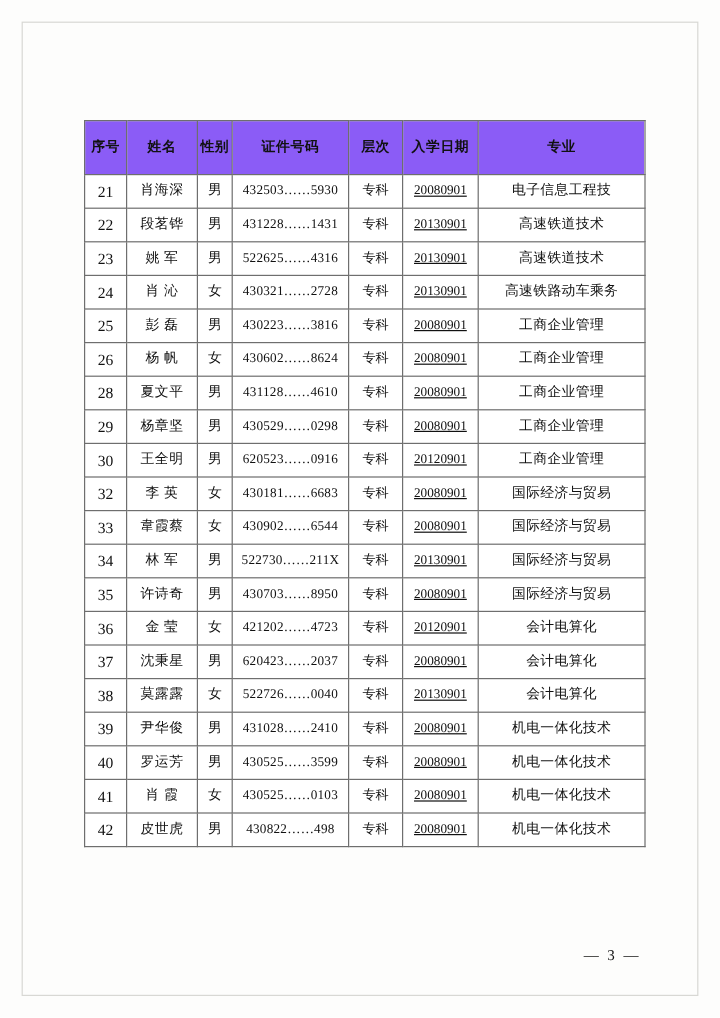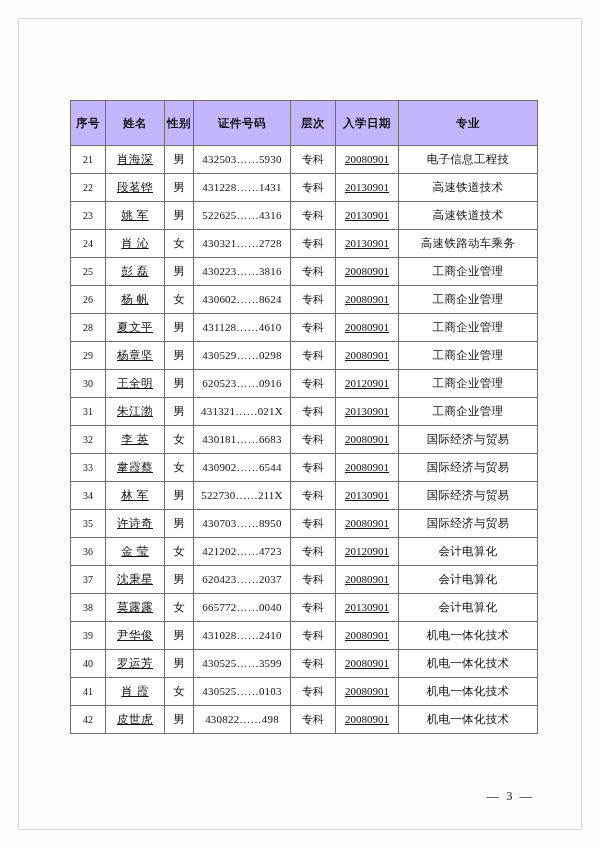--- a/index.html
+++ b/index.html
@@ -52,40 +52,39 @@
     text-align: center;
     vertical-align: middle;
     padding: 0;
     height: 27px;
     line-height: 27px;
     background: #ffffff;
     white-space: nowrap;
     overflow: hidden;
   }
   table.roster thead th {
-    background: #c4b5fd;
+    background: #8b5cf6;
     font-weight: bold;
     font-size: 11.5px;
     height: 44px;
     line-height: 15px;
     letter-spacing: 0.5px;
   }
   th.c-seq   { width: 34px; }
   th.c-name  { width: 58px; }
   th.c-sex   { width: 28px; }
   th.c-id    { width: 96px; }
   th.c-level { width: 44px; }
   th.c-date  { width: 62px; }
   th.c-major { width: 138px; }
 
-  td.seq  { font-size: 10px; }
+  td.seq  { font-size: 13px; }
   td.name {
     font-size: 11.5px;
     letter-spacing: 0.5px;
-    text-decoration: underline;
   }
   td.sex  { font-size: 11.5px; }
   td.idno {
     font-size: 11px;
     letter-spacing: 0.2px;
     font-family: "Liberation Serif", serif;
   }
   td.level { font-size: 11px; }
   td.date  {
     font-size: 11px;
@@ -200,29 +199,20 @@
         <tr>
           <td class="seq">30</td>
           <td class="name">王全明</td>
           <td class="sex">男</td>
           <td class="idno">620523……0916</td>
           <td class="level">专科</td>
           <td class="date">20120901</td>
           <td class="major">工商企业管理</td>
         </tr>
         <tr>
-          <td class="seq">31</td>
-          <td class="name">朱江渤</td>
-          <td class="sex">男</td>
-          <td class="idno">431321……021X</td>
-          <td class="level">专科</td>
-          <td class="date">20130901</td>
-          <td class="major">工商企业管理</td>
-        </tr>
-        <tr>
           <td class="seq">32</td>
           <td class="name">李 英</td>
           <td class="sex">女</td>
           <td class="idno">430181……6683</td>
           <td class="level">专科</td>
           <td class="date">20080901</td>
           <td class="major">国际经济与贸易</td>
         </tr>
         <tr>
           <td class="seq">33</td>
@@ -266,21 +256,21 @@
           <td class="sex">男</td>
           <td class="idno">620423……2037</td>
           <td class="level">专科</td>
           <td class="date">20080901</td>
           <td class="major">会计电算化</td>
         </tr>
         <tr>
           <td class="seq">38</td>
           <td class="name">莫露露</td>
           <td class="sex">女</td>
-          <td class="idno">665772……0040</td>
+          <td class="idno">522726……0040</td>
           <td class="level">专科</td>
           <td class="date">20130901</td>
           <td class="major">会计电算化</td>
         </tr>
         <tr>
           <td class="seq">39</td>
           <td class="name">尹华俊</td>
           <td class="sex">男</td>
           <td class="idno">431028……2410</td>
           <td class="level">专科</td>

